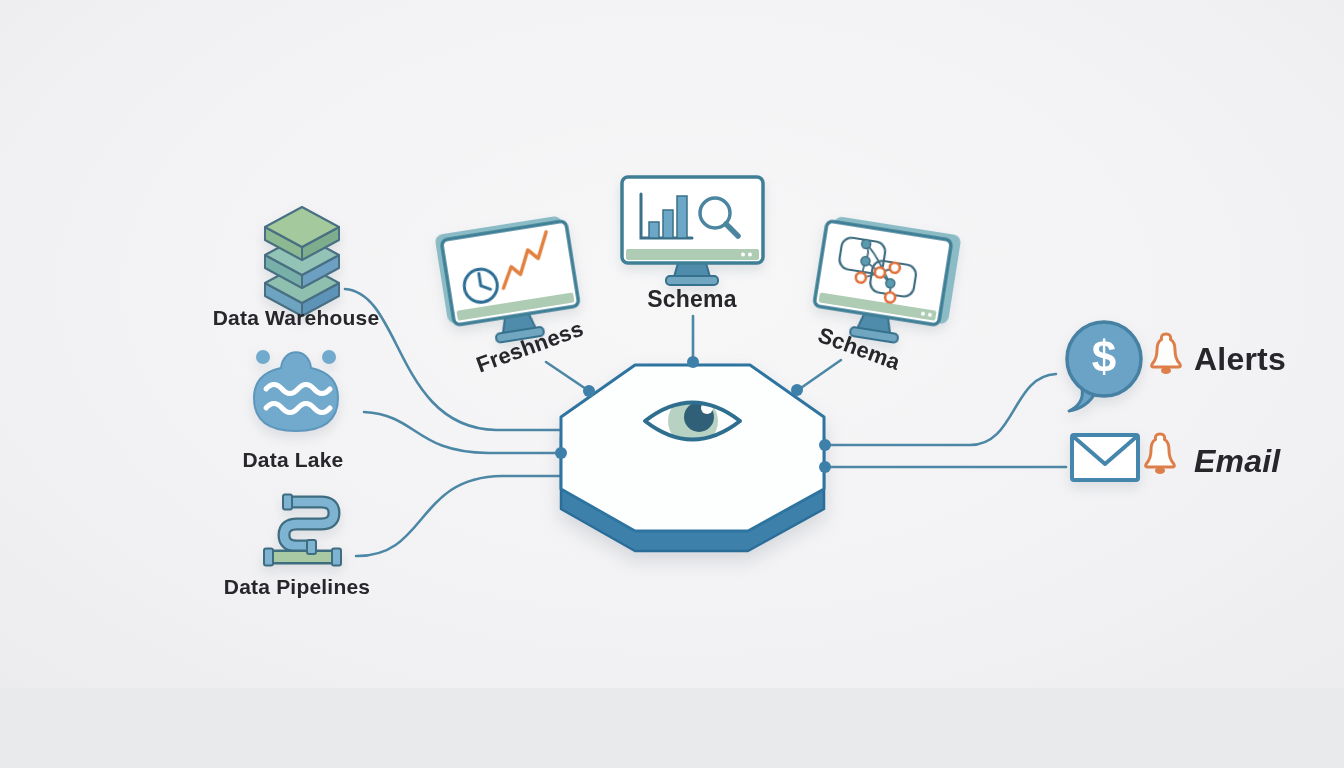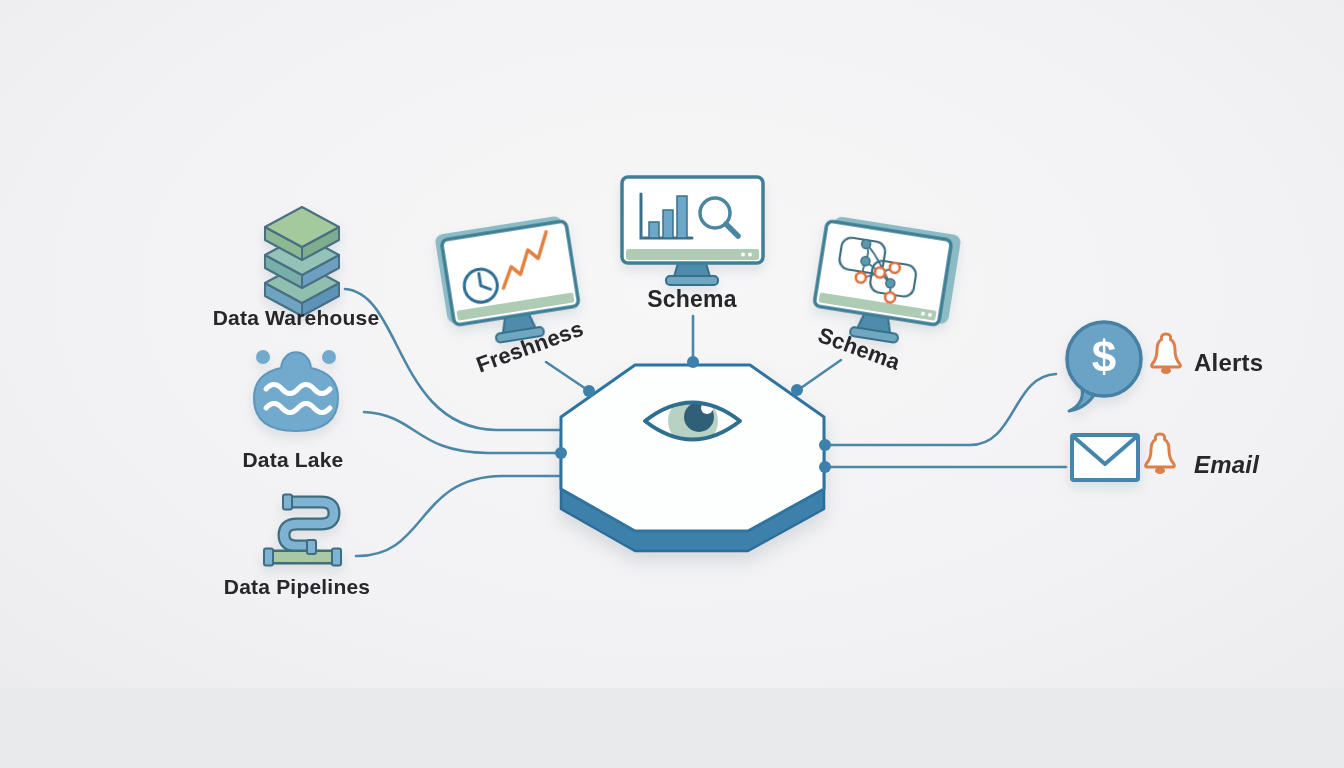--- a/index.html
+++ b/index.html
@@ -9,21 +9,21 @@
     font-family:"Liberation Sans", sans-serif;
     padding-left:20px;
   }
   svg{position:absolute;left:0;top:0;}
   .label{
     position:absolute;color:#26262b;font-weight:700;text-align:center;
     letter-spacing:0.2px;white-space:nowrap;
   }
   .lbl-src{font-size:21px;}
   .lbl-mon{font-size:23px;}
-  .lbl-out{font-size:24px;text-align:left;margin-top:8px;}
+  .lbl-out{font-size:32px;text-align:left;}
   .tilt-left{transform:rotate(-20deg);}
   .tilt-right{transform:rotate(20deg);}
   .center-title{
     position:absolute;left:572px;top:461px;width:241px;text-align:center;
     color:#26262b;font-weight:700;font-size:23px;line-height:26px;
   }
   .dollar{
     position:absolute;left:1079px;top:333px;width:50px;text-align:center;
     color:#ffffff;font-weight:700;font-size:44px;line-height:48px;
   }

